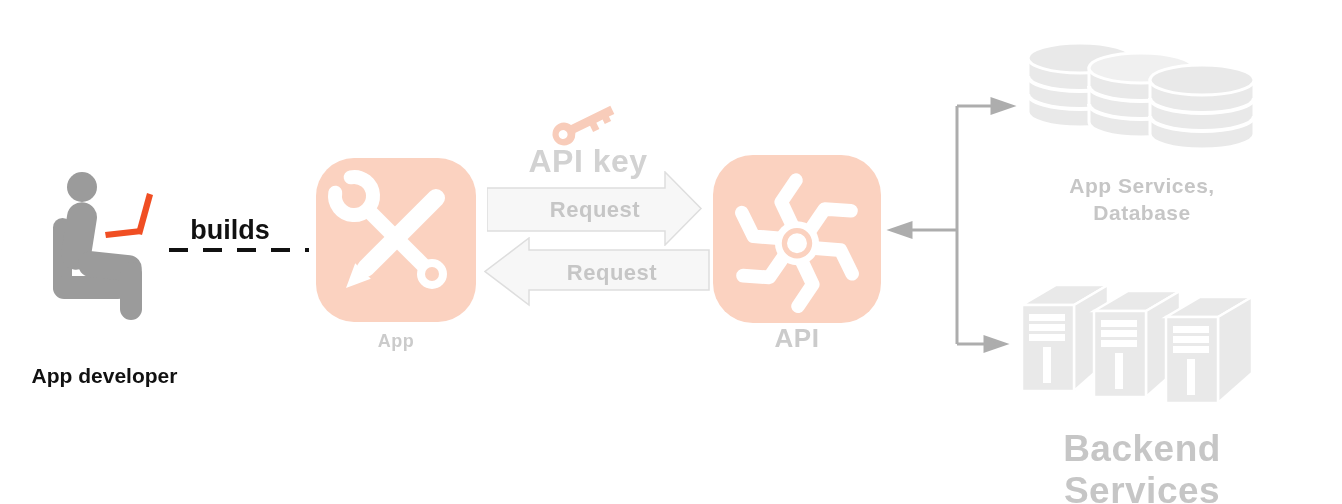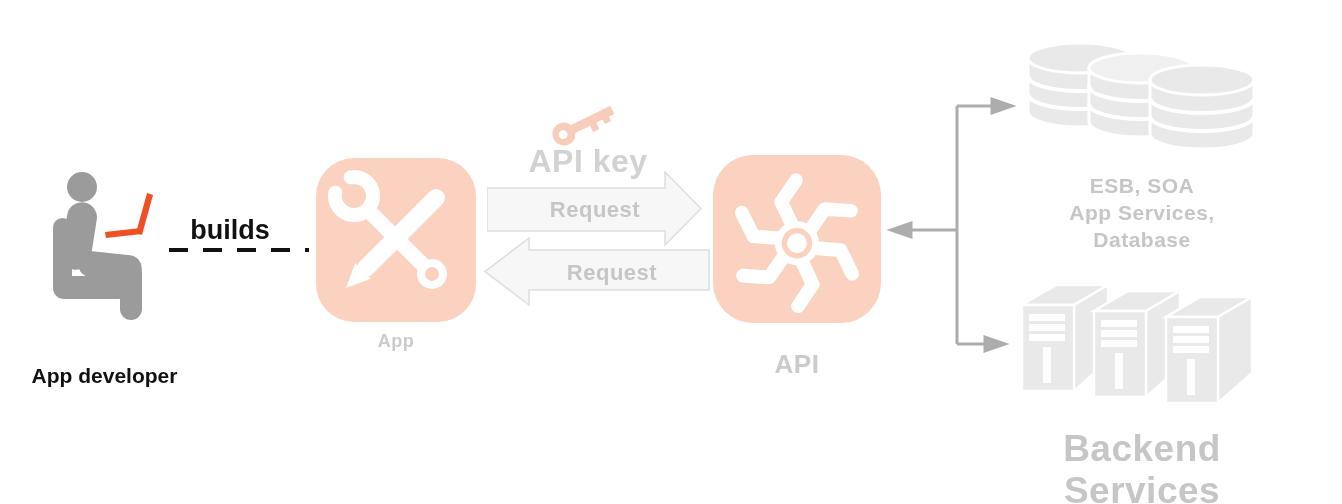--- a/index.html
+++ b/index.html
@@ -95,21 +95,21 @@
       <path d="M 97.4 88.7 L 121.5 90.6 L 132.5 113.1"></path>
       <path d="M 84.7 101.4 L 95.0 123.2 L 81.0 144.0"></path>
       <path d="M 67.3 96.7 L 53.6 116.6 L 28.6 114.9"></path>
       <path d="M 62.6 79.3 L 38.5 77.4 L 27.5 54.9"></path>
       <path d="M 75.3 66.6 L 65.0 44.8 L 79.0 24.0"></path>
       <path d="M 92.7 71.3 L 106.4 51.4 L 131.4 53.1"></path>
     </g>
     <circle cx="80" cy="84" r="21" fill="#ffffff"></circle>
     <circle cx="80" cy="84" r="12" fill="none" stroke="#FBD2C0" stroke-width="5"></circle>
   </svg>
-  <div class="lbl lbl-muted" style="left:747px;top:349px;width:100px;font-size:26px;">API</div>
+  <div class="lbl lbl-muted" style="left:747px;top:323px;width:100px;font-size:26px;">API</div>
 
   <svg class="abs" style="left:885px;top:95px;" width="135" height="262" viewBox="0 0 135 262">
     <g stroke="#ADADAD" stroke-width="3" fill="#ADADAD">
       <line x1="72" y1="11" x2="72" y2="249"></line>
       <line x1="72" y1="11" x2="107" y2="11"></line>
       <polygon points="107,4 107,18 127,11"></polygon>
       <line x1="72" y1="135" x2="26" y2="135"></line>
       <polygon points="26,128 26,142 6,135"></polygon>
       <line x1="72" y1="249" x2="100" y2="249"></line>
       <polygon points="100,242 100,256 120,249"></polygon>
@@ -135,21 +135,20 @@
 
       <g fill="#E9E9E9">
         <path d="M 128 37 L 128 91 A 52 15 0 0 0 232 91 L 232 37 Z"></path>
         <path d="M 128 55 A 52 15 0 0 0 232 55" fill="none" stroke-width="4"></path>
         <path d="M 128 73 A 52 15 0 0 0 232 73" fill="none" stroke-width="4"></path>
         <ellipse cx="180" cy="37" rx="52" ry="15"></ellipse>
       </g>
     </g>
   </svg>
   <div class="lbl lbl-backend esb-lines" style="left:1032px;top:172px;width:220px;font-size:21px;line-height:27px;">
-    <div>ESB, SOA</div>
     <div>App Services,</div>
     <div>Database</div>
   </div>
 
   <svg class="abs" style="left:1022px;top:281px;" width="245" height="125" viewBox="0 0 245 125">
     <g stroke="#ffffff" stroke-width="2.5" fill="#E9E9E9">
 
       <g>
         <polygon points="0,24 52,24 86,4 34,4"></polygon>
         <polygon points="52,24 86,4 86,80 52,110"></polygon>

